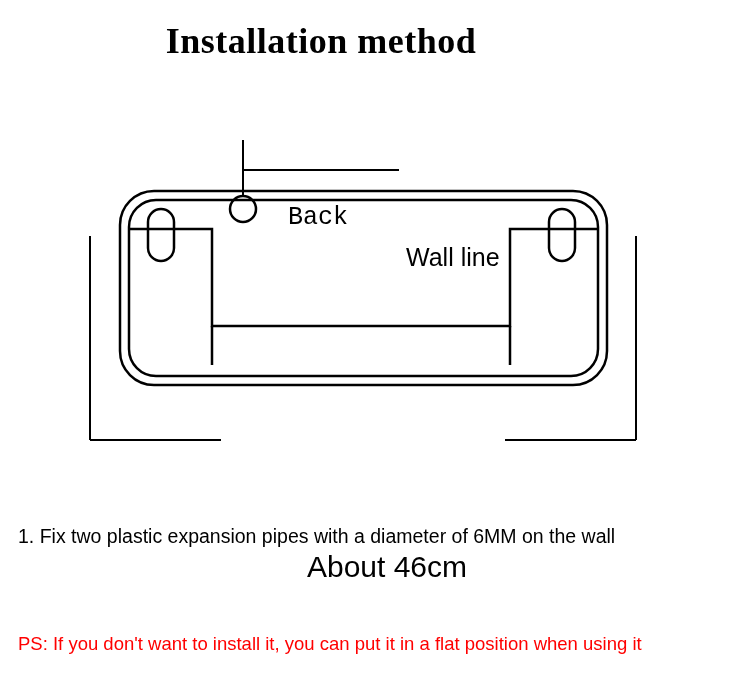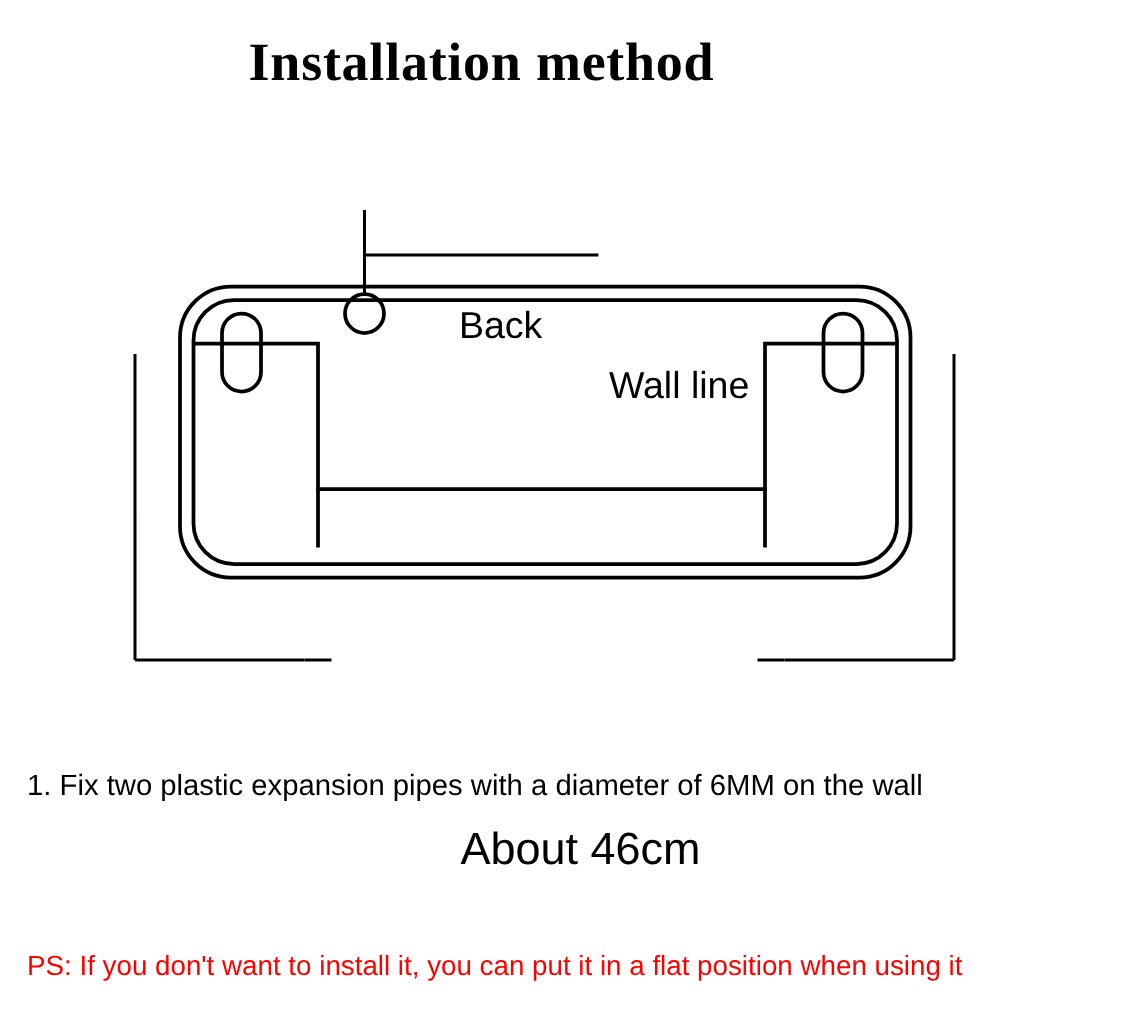--- a/index.html
+++ b/index.html
@@ -38,21 +38,22 @@
   }
   .label {
     position: absolute;
     font-family: "Liberation Sans", sans-serif;
     font-size: 25px;
     color: #000;
     white-space: nowrap;
   }
   #label-back {
     top: 108px;
-    left: 306px;
+    left: 288px;
+    font-family: Liberation Mono, monospace;
   }
   #label-power {
     top: 148px;
     left: 406px;
   }
   #label-hole {
     top: 420px;
     left: 222px;
     font-size: 24px;
   }
@@ -67,21 +68,21 @@
   .instructions {
     position: absolute;
     top: 510px;
     left: 18px;
     width: 716px;
     font-size: 19.5px;
     line-height: 28px;
     color: #000;
   }
   .instructions p {
-    margin: 0 0 2px 0;
+    margin: 12px 0 2px 0;
   }
   .ps-note {
     position: absolute;
     top: 632px;
     left: 18px;
     width: 716px;
     font-size: 18.5px;
     line-height: 24px;
   }
 </style>

